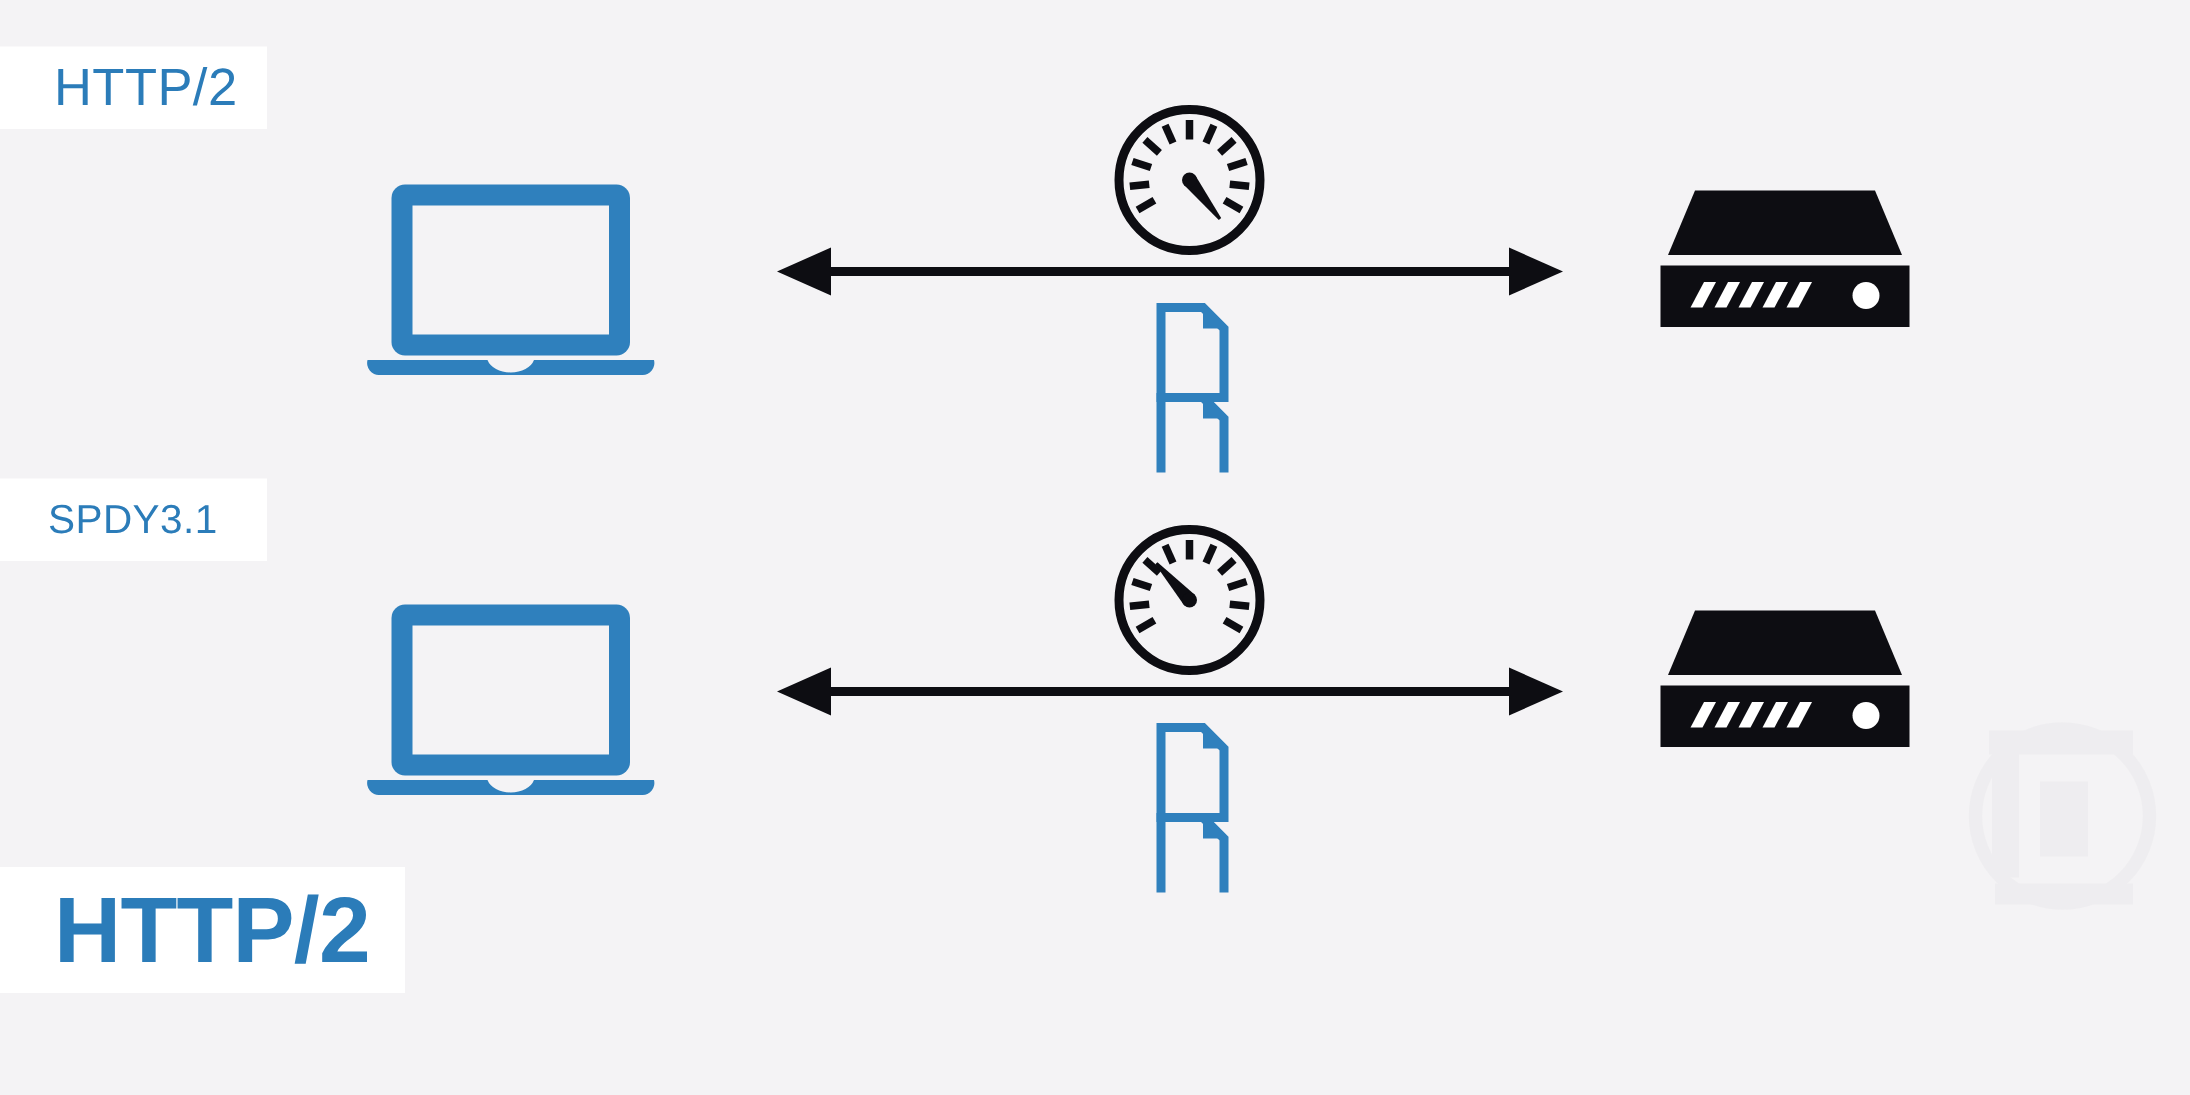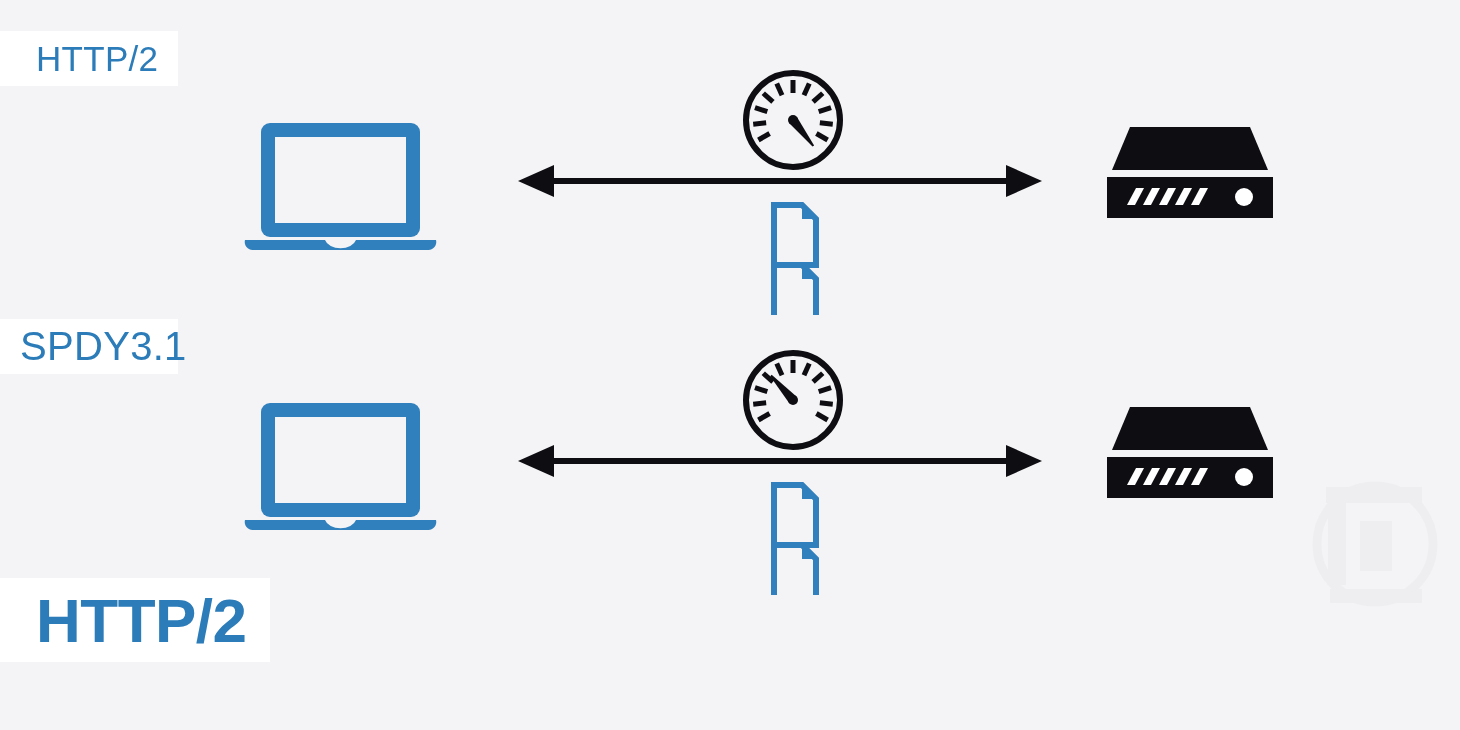--- a/index.html
+++ b/index.html
@@ -40,23 +40,23 @@
     padding-left: 36px;
     box-sizing: border-box;
     font-size: 35px;
     font-weight: 400;
   }
   #label-spdy {
     left: 0;
     top: 319px;
     width: 178px;
     height: 55px;
-    padding-left: 20px;
+    padding-left: 32px;
     box-sizing: border-box;
-    font-size: 40px;
+    font-size: 27px;
     font-weight: 400;
   }
   #label-http2-big {
     left: 0;
     top: 578px;
     width: 270px;
     height: 84px;
     padding-left: 36px;
     box-sizing: border-box;
     font-size: 62px;

